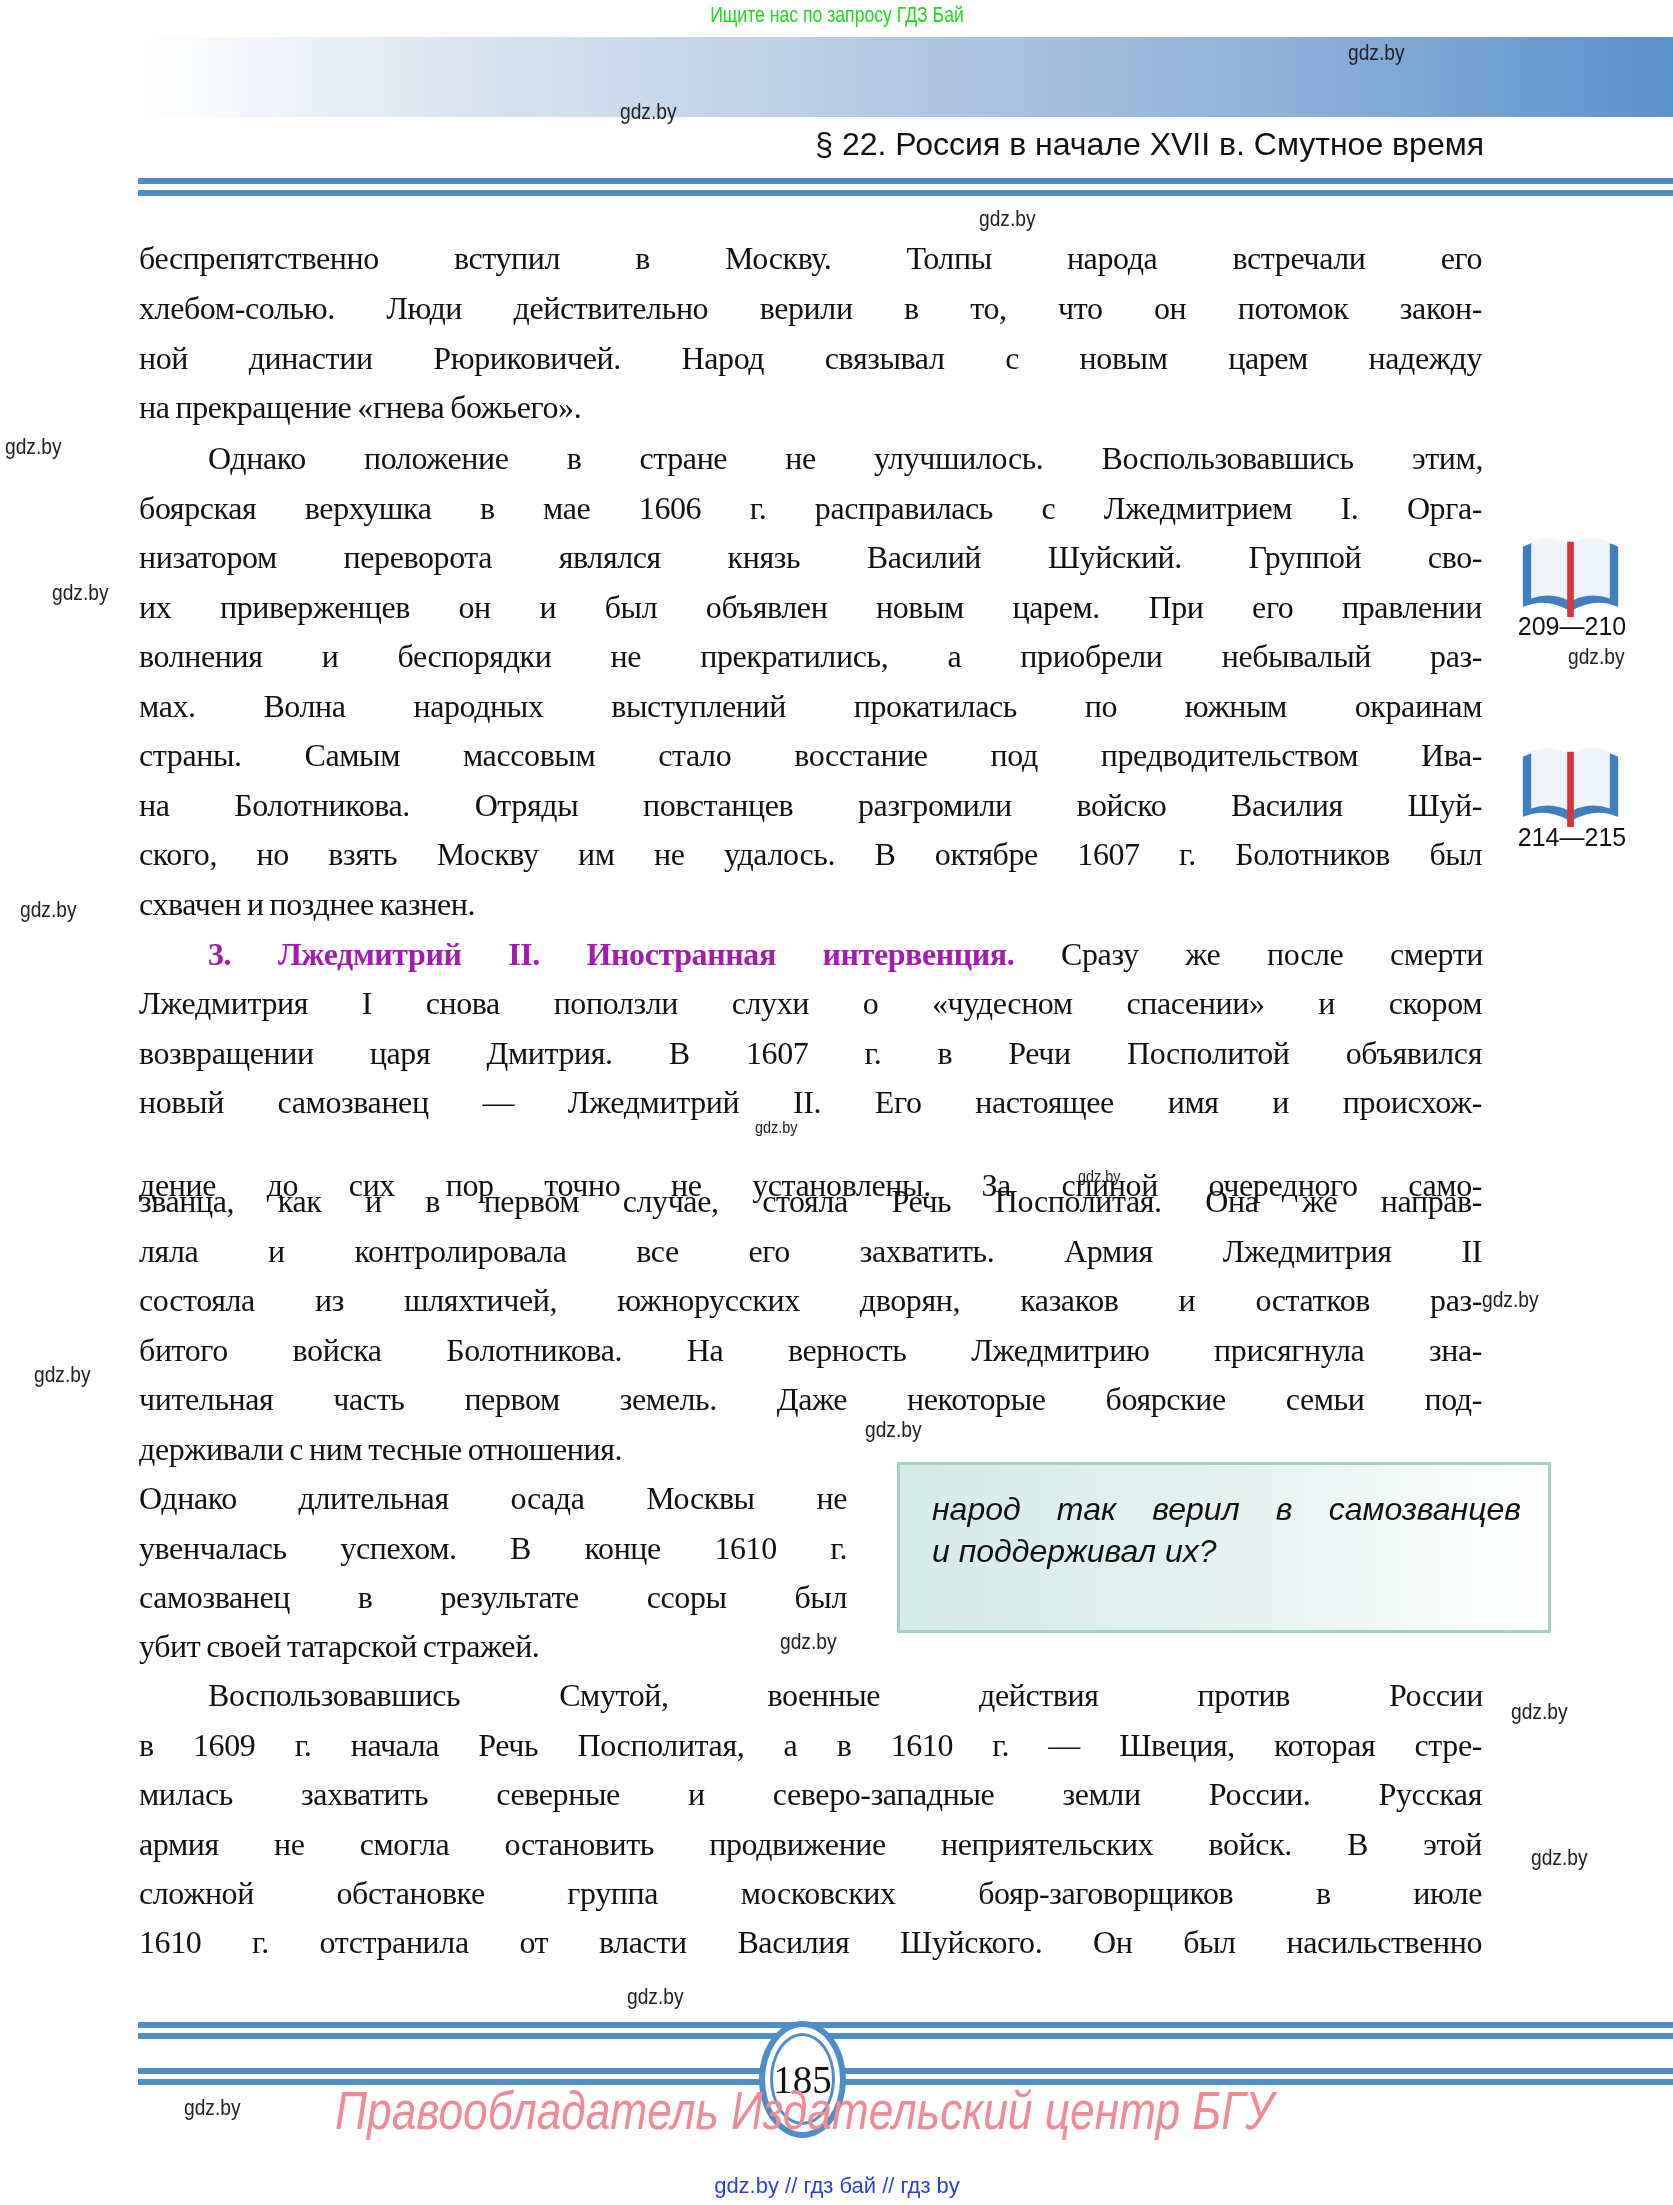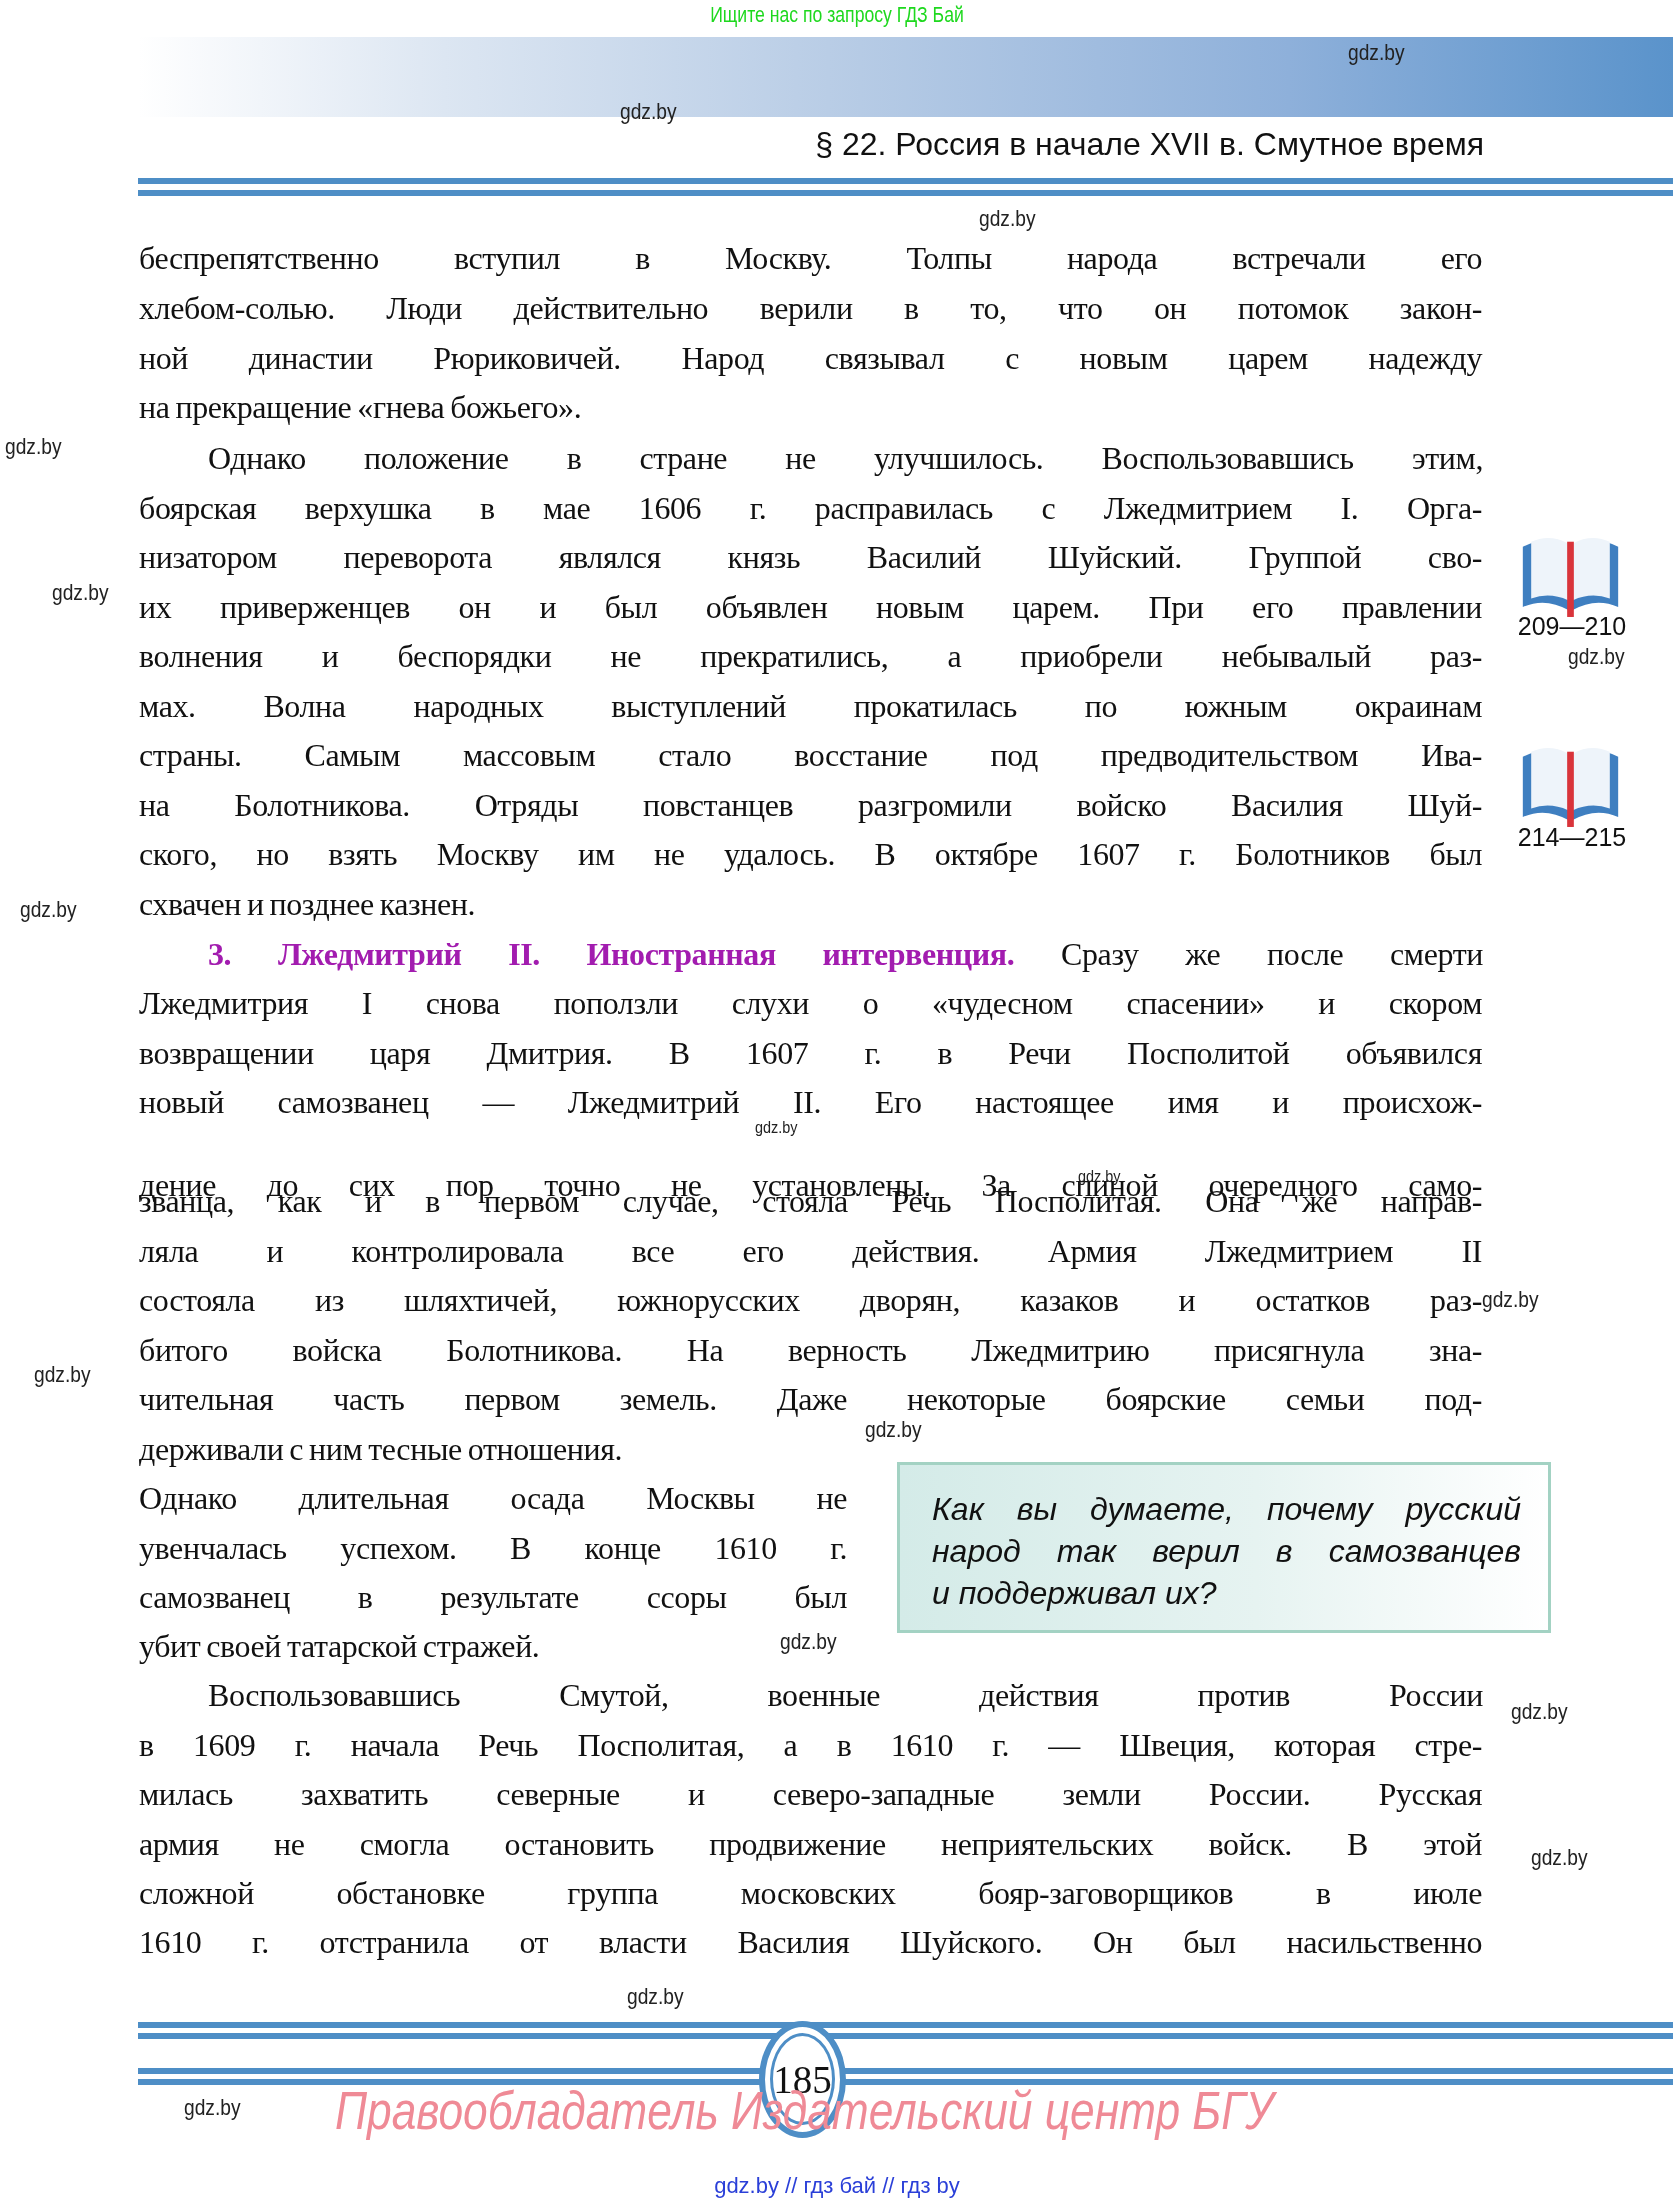--- a/index.html
+++ b/index.html
@@ -61,21 +61,21 @@
 
   <div class="abs line indent" style="top:930px;">
     <span class="heading">3. Лжедмитрий II. Иностранная интервенция.</span>
     <span>Сразу же после смерти</span>
   </div>
   <div class="abs line" style="top:979px;">Лжедмитрия I снова поползли слухи о «чудесном спасении» и скором</div>
   <div class="abs line" style="top:1029px;">возвращении царя Дмитрия. В 1607 г. в Речи Посполитой объявился</div>
   <div class="abs line" style="top:1078px;">новый самозванец — Лжедмитрий II. Его настоящее имя и происхож-</div>
   <div class="abs line" style="top:1128px;margin-top:33px;">дение до сих пор точно не установлены. За спиной очередного само-</div>
   <div class="abs line" style="top:1177px;">званца, как и в первом случае, стояла Речь Посполитая. Она же направ-</div>
-  <div class="abs line" style="top:1227px;">ляла и контролировала все его действия. Армия Лжедмитрием II</div>
+  <div class="abs line" style="top:1227px;">ляла и контролировала все его захватить. Армия Лжедмитрия II</div>
   <div class="abs line" style="top:1276px;">состояла из шляхтичей, южнорусских дворян, казаков и остатков раз-</div>
   <div class="abs line" style="top:1326px;">битого войска Болотникова. На верность Лжедмитрию присягнула зна-</div>
   <div class="abs line" style="top:1375px;">чительная часть первом земель. Даже некоторые боярские семьи под-</div>
   <div class="abs line short" style="top:1425px;">держивали с ним тесные отношения.</div>
   <div class="abs line narrow" style="top:1474px;">Однако длительная осада Москвы не</div>
   <div class="abs line narrow" style="top:1524px;">увенчалась успехом. В конце 1610 г.</div>
   <div class="abs line narrow" style="top:1573px;">самозванец в результате ссоры был</div>
   <div class="abs line short" style="top:1622px;">убит своей татарской стражей.</div>
 
   <div class="abs line indent" style="top:1671px;">Воспользовавшись Смутой, военные действия против России</div>
@@ -119,21 +119,20 @@
 <div class="abs wm" style="left:1511px;top:1699px;">gdz.by</div>
 <div class="abs wm" style="left:1531px;top:1845px;">gdz.by</div>
 <div class="abs wm" style="left:865px;top:1417px;">gdz.by</div>
 <div class="abs wm" style="left:780px;top:1629px;">gdz.by</div>
 <div class="abs wm" style="left:627px;top:1984px;">gdz.by</div>
 <div class="abs wm-s" style="left:755px;top:1118px;">gdz.by</div>
 <div class="abs wm-s" style="left:1078px;top:1167px;">gdz.by</div>
 
 <div class="abs qbox"></div>
 <div class="abs qtext" style="top:1488px;">
-  <span class="qline">Как вы думаете, почему русский</span>
   <span class="qline">народ так верил в самозванцев</span>
   <span class="qline last">и поддерживал их?</span>
 </div>
 
 <div class="abs brule" style="top:2022px;"></div>
 <div class="abs brule" style="top:2033px;"></div>
 <div class="abs brule" style="top:2068px;"></div>
 <div class="abs brule" style="top:2079px;"></div>
 <div class="abs pagecircle"></div>
 <div class="abs pageinner">185</div>

